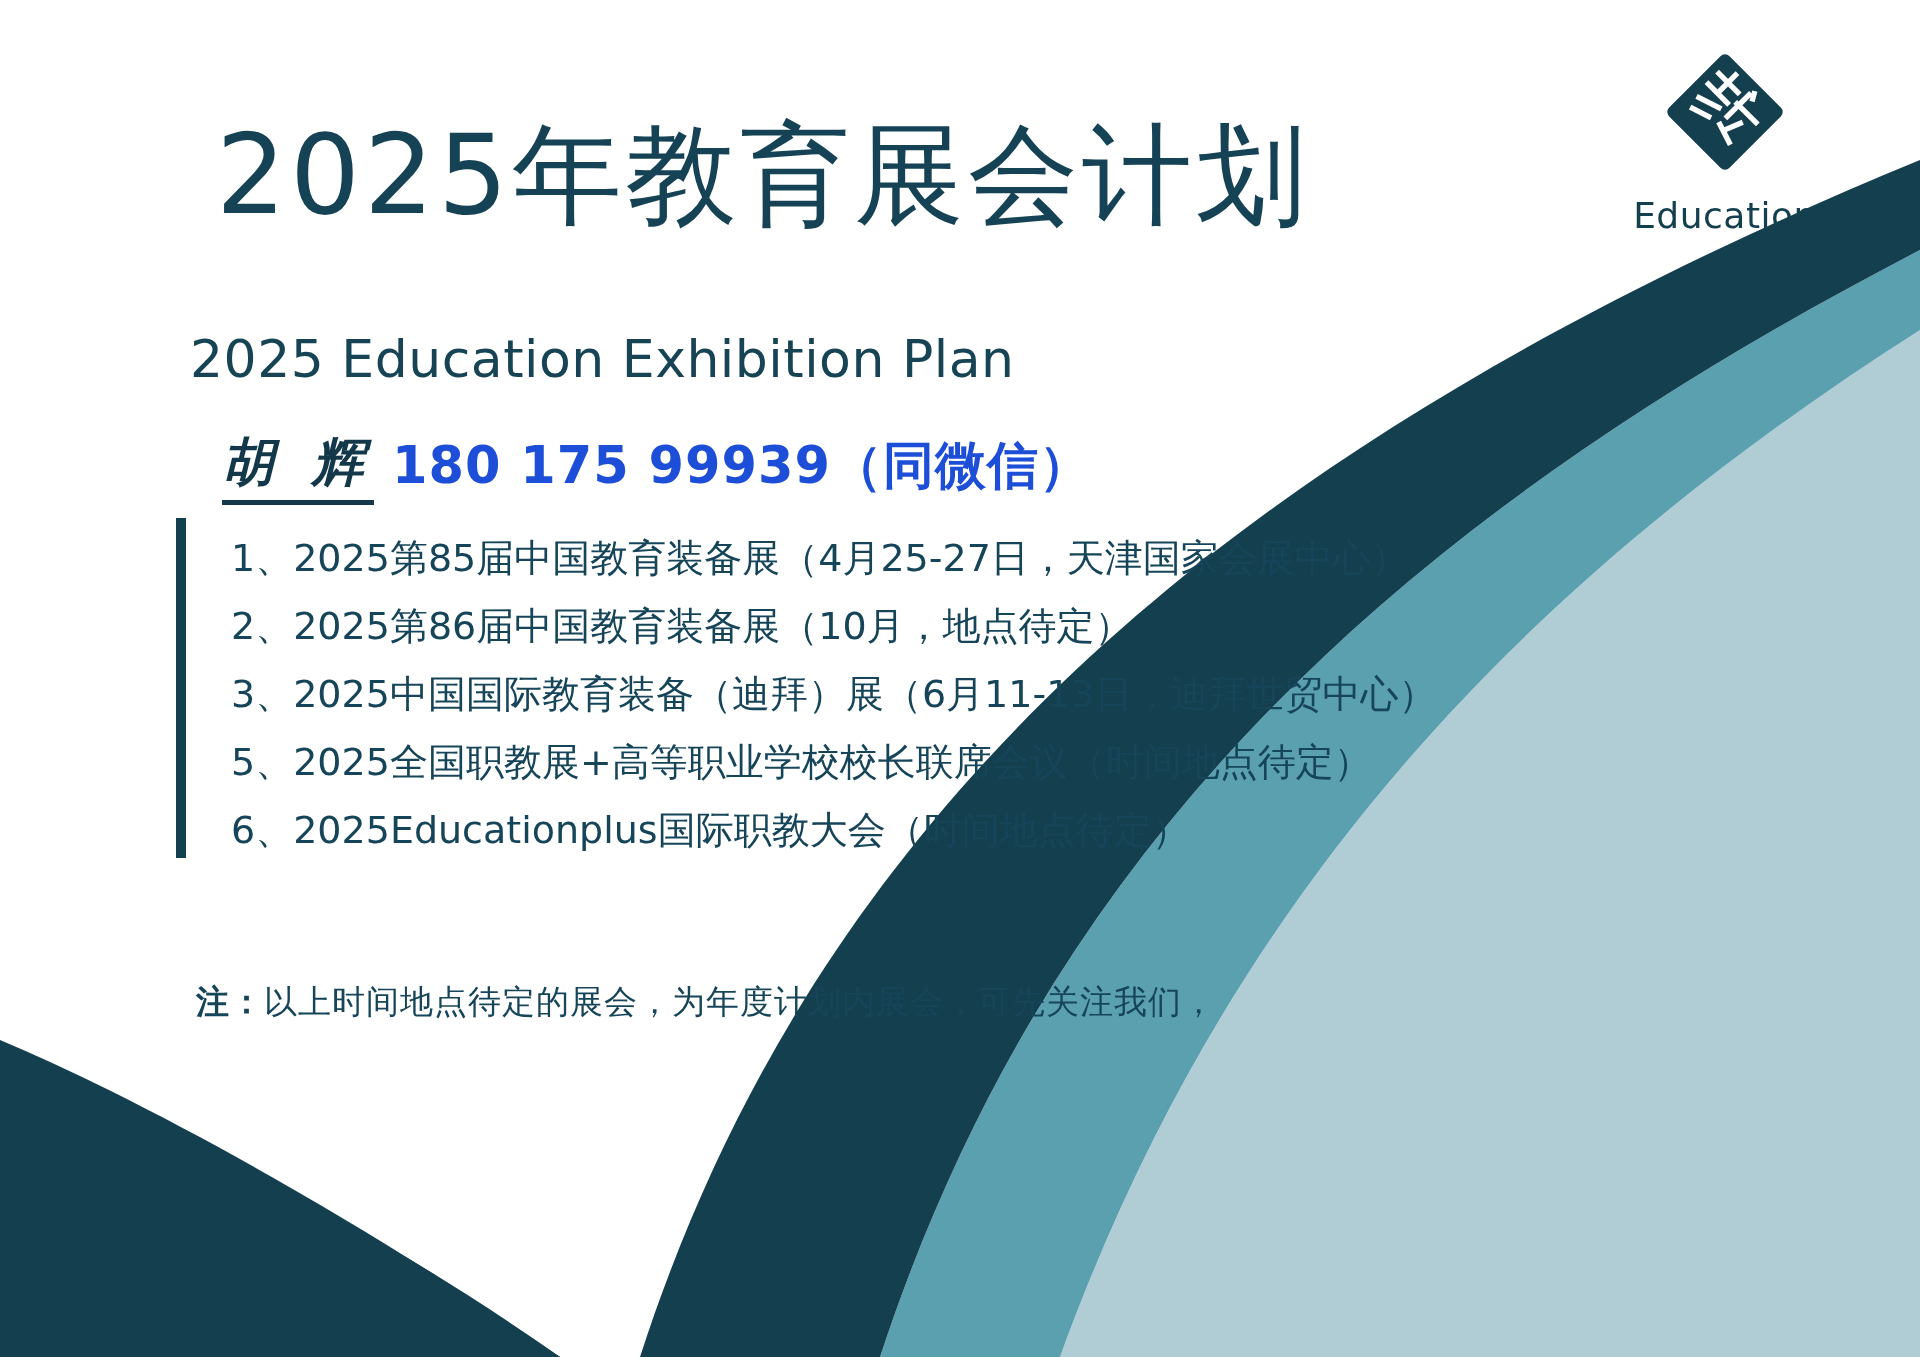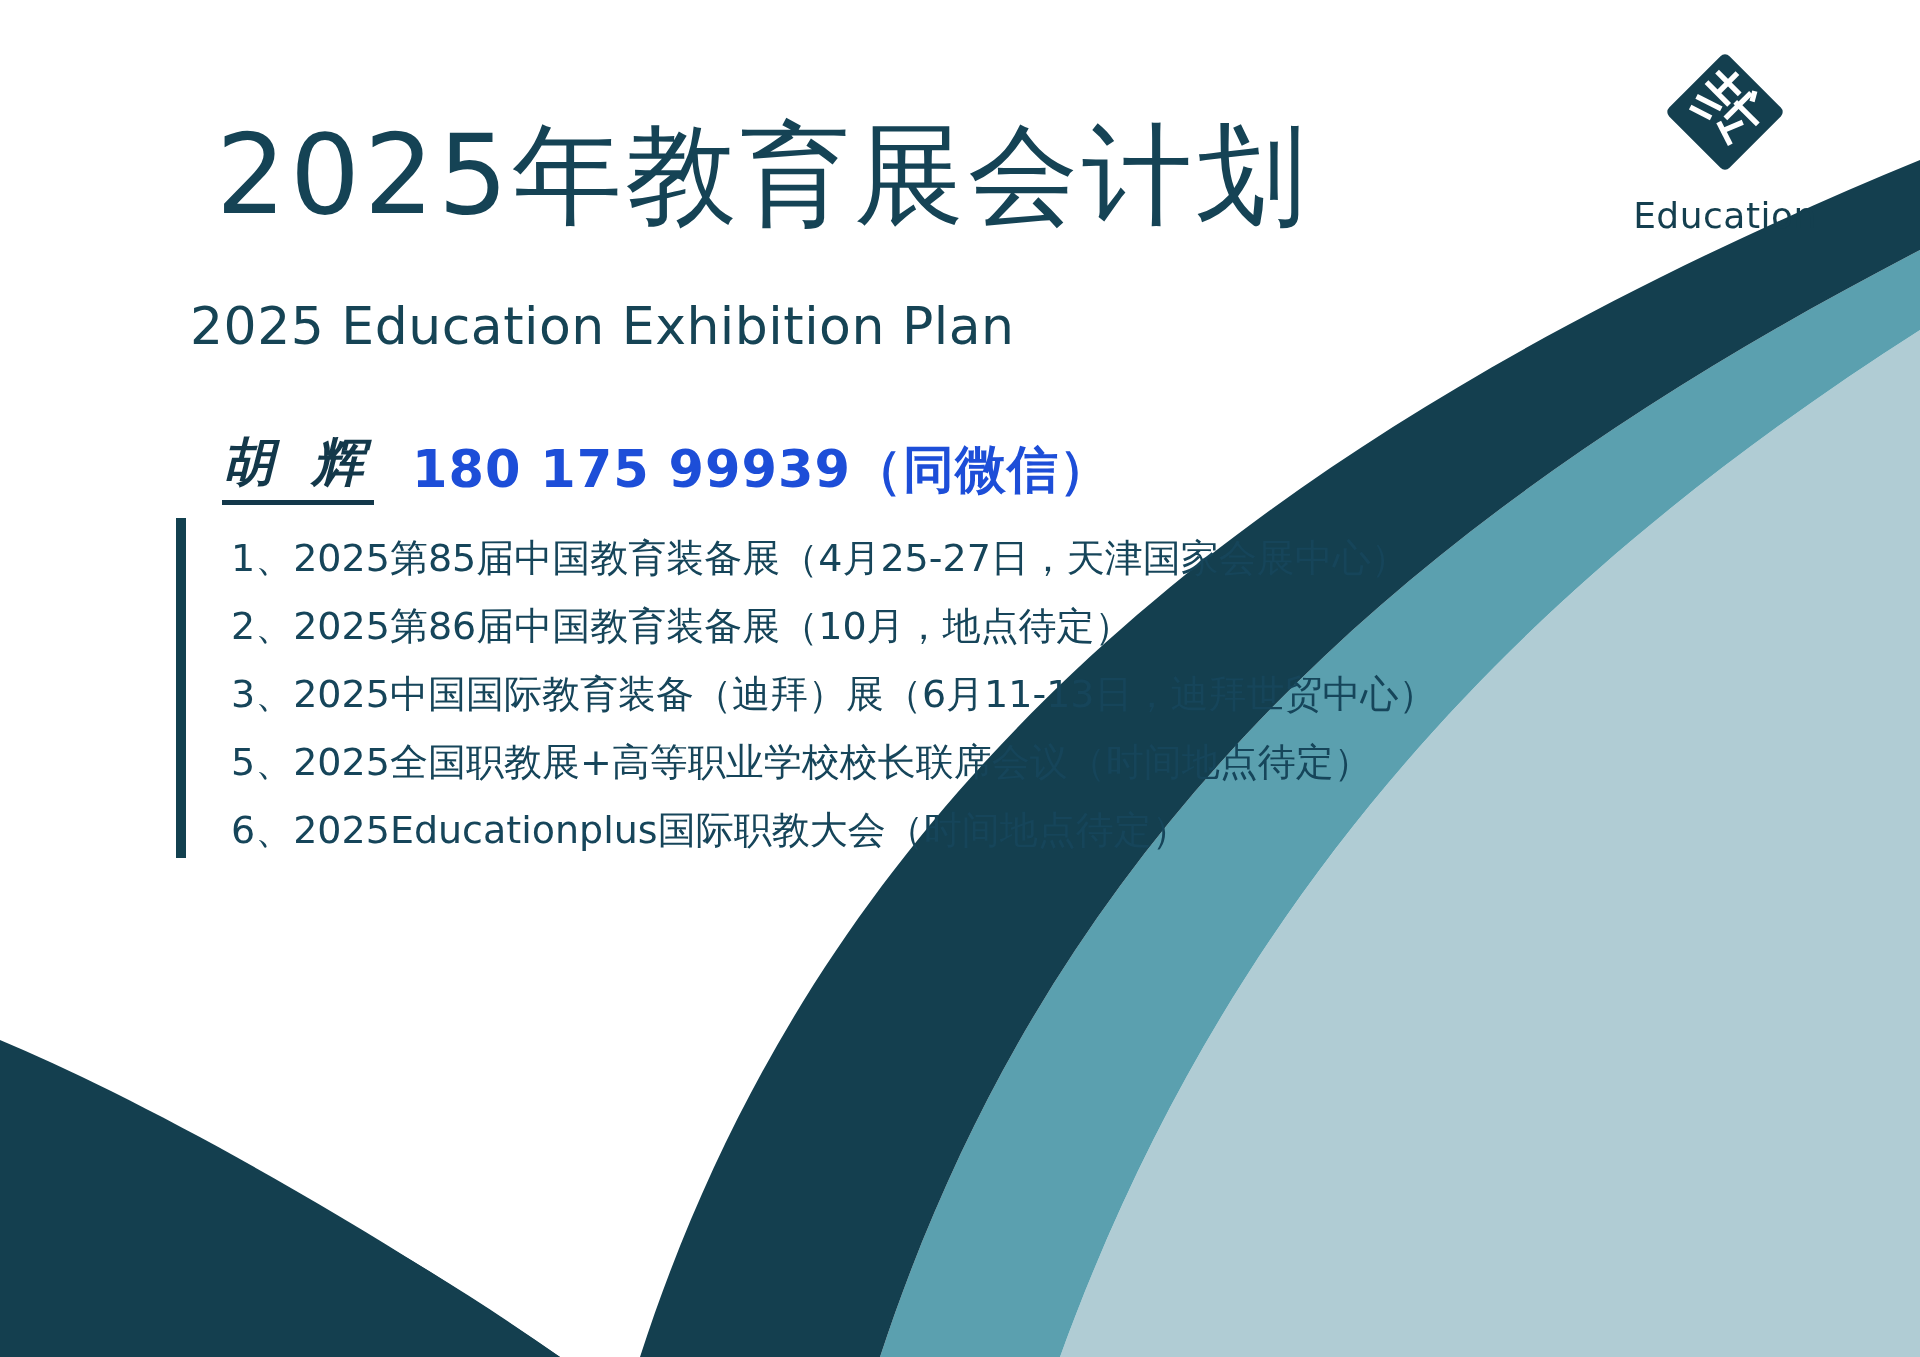--- a/index.html
+++ b/index.html
@@ -60,39 +60,39 @@
     color: #154355;
     letter-spacing: 4px;
     white-space: nowrap;
     z-index: 4;
     font-family: "DejaVu Sans", "Liberation Sans", sans-serif;
     margin-left: 30px;
   }
   #subtitle {
     position: absolute;
     left: 190px;
-    top: 300px;
+    top: 333px;
     font-size: 52px;
     line-height: 1.0;
     font-weight: 400;
     color: #164455;
     letter-spacing: 0.5px;
     white-space: nowrap;
     z-index: 4;
     font-family: "DejaVu Sans", "Liberation Sans", sans-serif;
   }
 
   
   #contact-row {
     position: absolute;
     left: 222px;
     top: 428px;
     display: flex;
-    align-items: flex-end;
-    gap: 38px;
+    align-items: center;
+    gap: 18px;
     z-index: 4;
     white-space: nowrap;
   }
   #contact-name {
     font-size: 52px;
     font-weight: 700;
     color: #13384A;
     letter-spacing: 10px;
     border-bottom: 5px solid #13384A;
     padding-bottom: 2px;
@@ -207,15 +207,16 @@
     <ul id="list">
       <li>1、2025第85届中国教育装备展（4月25-27日，天津国家会展中心）</li>
       <li>2、2025第86届中国教育装备展（10月，地点待定）</li>
       <li>3、2025中国国际教育装备（迪拜）展（6月11-13日，迪拜世贸中心）</li>
       <li>5、2025全国职教展+高等职业学校校长联席会议（时间地点待定）</li>
       <li>6、2025Educationplus国际职教大会（时间地点待定）</li>
     </ul>
   </div>
 
   <div id="note">
+    <div class="note-line"><span class="note-label">注：</span><span>以上时间地点待定的展会，为年度计划内展会，可先关注我们，</span></div>
   </div>
 
 </div>
 
 </body></html>

